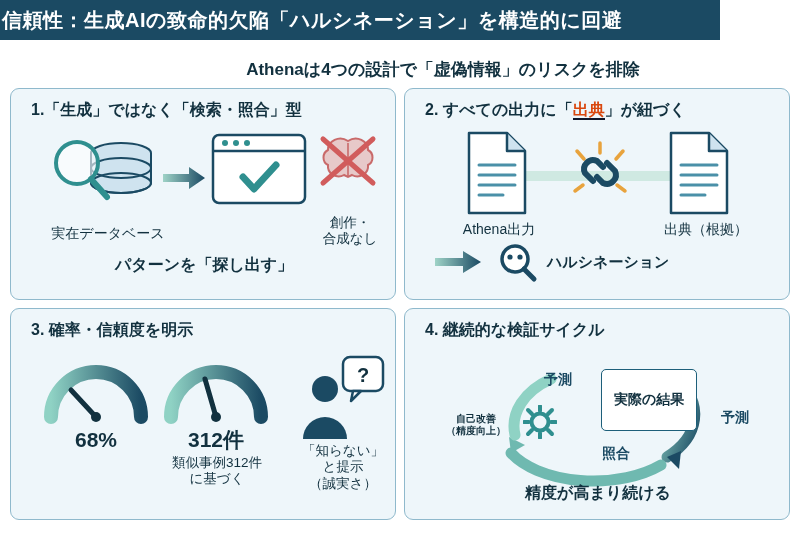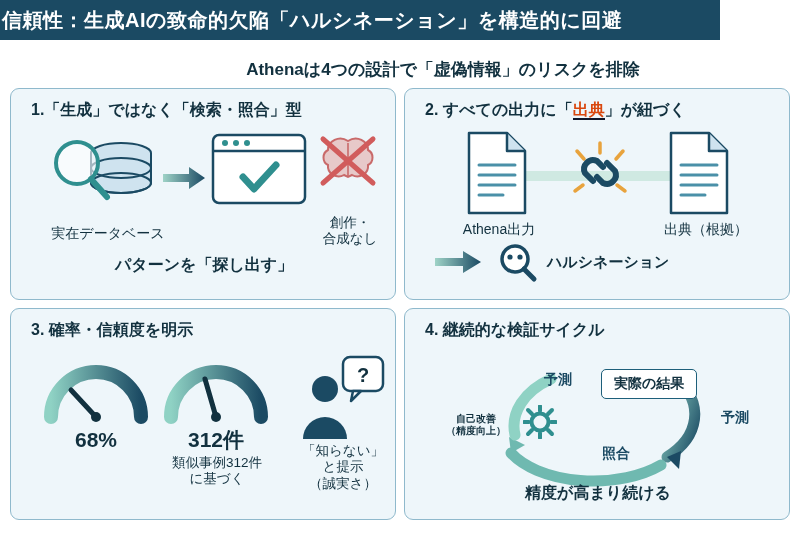--- a/index.html
+++ b/index.html
@@ -53,21 +53,21 @@
 
   .lbl{position:absolute;text-align:center;color:#12313f;white-space:pre;line-height:1.22;}
   .b{font-weight:bold;}
 
   
   .art{position:absolute;}
 
   
   .c4-box{
     position:absolute;left:196px;top:60px;
-    padding:5px 12px;border:1.8px solid #1d5f7a;border-radius:5px;
+    padding:21px 12px;border:1.8px solid #1d5f7a;border-radius:5px;
     background:#ffffff;font-size:14px;font-weight:bold;color:#12313f;
     white-space:nowrap;
   }
 </style>
 </head>
 <body>
 
 <div class="page">
 
   <div class="header-bar">

